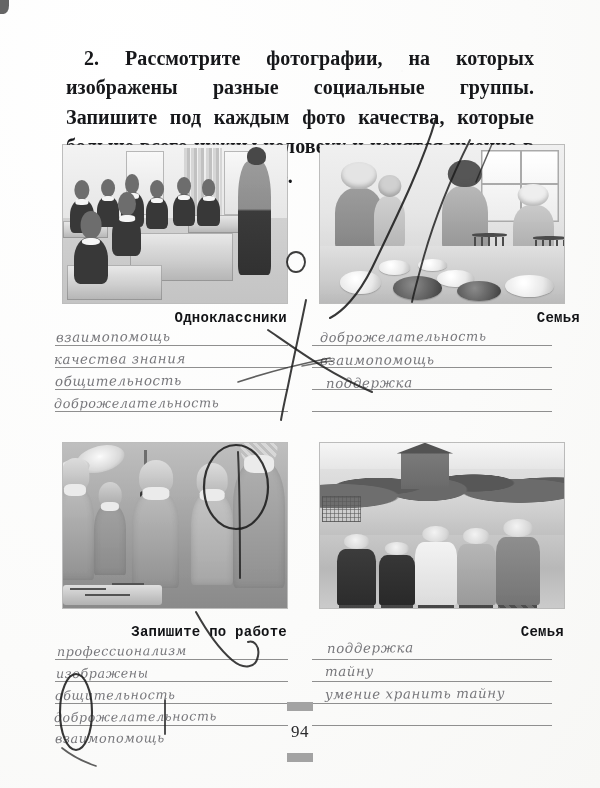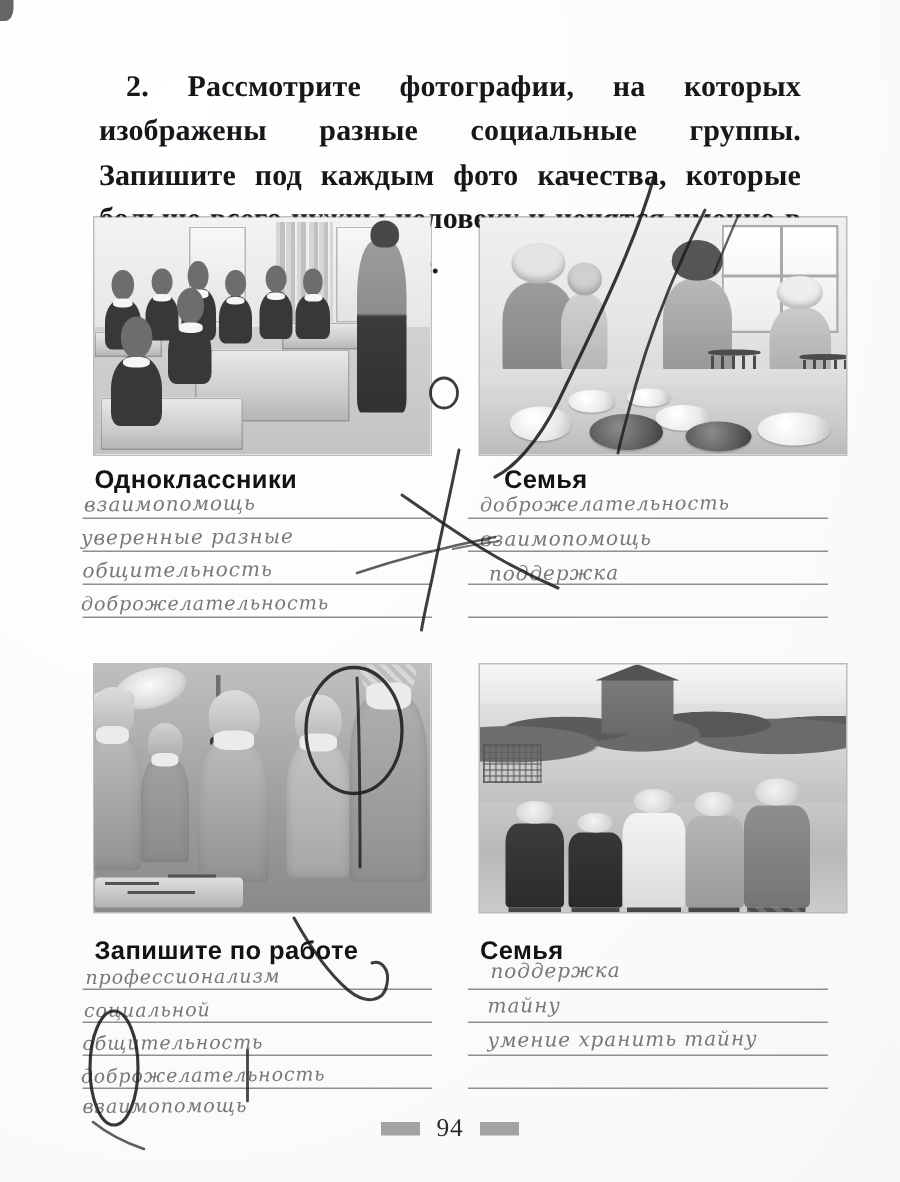--- a/index.html
+++ b/index.html
@@ -266,23 +266,23 @@
   .ph-friends .goal {
     position:absolute; left:1%; top:32%; width:16%; height:16%;
     background: repeating-linear-gradient(90deg, rgba(90,90,86,.55) 0 1px, transparent 1px 4px),
                 repeating-linear-gradient(0deg, rgba(90,90,86,.55) 0 1px, transparent 1px 4px);
     box-shadow: inset 0 0 0 1px rgba(80,80,76,.6);
   }
 
   
   .caption {
     position: absolute;
-    text-align: left;
-    font-family: Liberation Sans, sans-serif;
-    font-size: 17px;
+    text-align: right;
+    font-family: Liberation Mono, monospace;
+    font-size: 14px;
     font-weight: 600;
     color: #121316;
     letter-spacing: .25px;
   }
 
   
   .rules { position: absolute; }
   .rule {
     position: absolute;
     left: 0; right: 0;
@@ -312,20 +312,21 @@
 
   
   .footer {
     position: absolute;
     left: 0; right: 0;
     bottom: 26px;
     display: flex;
     align-items: center;
     justify-content: center;
     gap: 11px;
+    flex-direction: column;
   }
   .footer .bar {
     width: 26px; height: 9px;
     background: #a3a3a3;
   }
   .footer .pageno {
     font-family: "Liberation Serif", serif;
     font-size: 17px;
     color: #2a2a2c;
     letter-spacing: .5px;
@@ -420,21 +421,21 @@
   <div class="rule" style="top:82px;"></div>
 </div>
 <div class="rules" style="left:312px; top:329px; width:240px; height:82px;">
   <div class="rule" style="top:16px;"></div>
   <div class="rule" style="top:38px;"></div>
   <div class="rule" style="top:60px;"></div>
   <div class="rule" style="top:82px;"></div>
 </div>
 
 <div class="hand" style="left:56px; top:330px; transform:rotate(-0.6deg);">взаимопомощь</div>
-<div class="hand" style="left:54px; top:352px; transform:rotate(-0.4deg);">уверенные разные</div>
+<div class="hand" style="left:54px; top:352px; transform:rotate(-0.4deg);">качества знания</div>
 <div class="hand" style="left:55px; top:374px; transform:rotate(-0.5deg);">общительность</div>
 <div class="hand" style="left:54px; top:396px; transform:rotate(-0.3deg); font-size:12.8px;">доброжелательность</div>
 
 <div class="hand" style="left:320px; top:330px; transform:rotate(-0.5deg); font-size:12.9px;">доброжелательность</div>
 <div class="hand" style="left:320px; top:353px; transform:rotate(-0.4deg);">взаимопомощь</div>
 <div class="hand" style="left:326px; top:376px; transform:rotate(-0.5deg);">поддержка</div>
 
 <div class="photo ph-surg" style="left:63px; top:443px; width:224px; height:165px;">
   <div class="inner">
     <div class="lamp"></div>
@@ -510,21 +511,21 @@
   <div class="rule" style="top:82px;"></div>
 </div>
 <div class="rules" style="left:312px; top:643px; width:240px; height:82px;">
   <div class="rule" style="top:16px;"></div>
   <div class="rule" style="top:38px;"></div>
   <div class="rule" style="top:60px;"></div>
   <div class="rule" style="top:82px;"></div>
 </div>
 
 <div class="hand" style="left:57px; top:644px; transform:rotate(-0.5deg); font-size:12.7px;">профессионализм</div>
-<div class="hand" style="left:56px; top:666px; transform:rotate(-0.4deg); font-size:12.7px;">социальной</div>
+<div class="hand" style="left:56px; top:666px; transform:rotate(-0.4deg); font-size:12.7px;">изображены</div>
 <div class="hand" style="left:55px; top:688px; transform:rotate(-0.5deg); font-size:12.7px;">общительность</div>
 <div class="hand" style="left:54px; top:710px; transform:rotate(-0.6deg); font-size:12.6px;">доброжелательность</div>
 <div class="hand" style="left:55px; top:731px; transform:rotate(-0.4deg); font-size:12.8px;">взаимопомощь</div>
 
 <div class="hand" style="left:327px; top:641px; transform:rotate(-0.5deg);">поддержка</div>
 <div class="hand" style="left:325px; top:664px; transform:rotate(-0.3deg);">тайну</div>
 <div class="hand" style="left:325px; top:687px; transform:rotate(-0.4deg);">умение хранить тайну</div>
 
 <svg class="pen-layer" viewBox="0 0 600 788" width="600" height="788" fill="none">
   <g stroke="#1b1b1b" stroke-linecap="round" fill="none">

